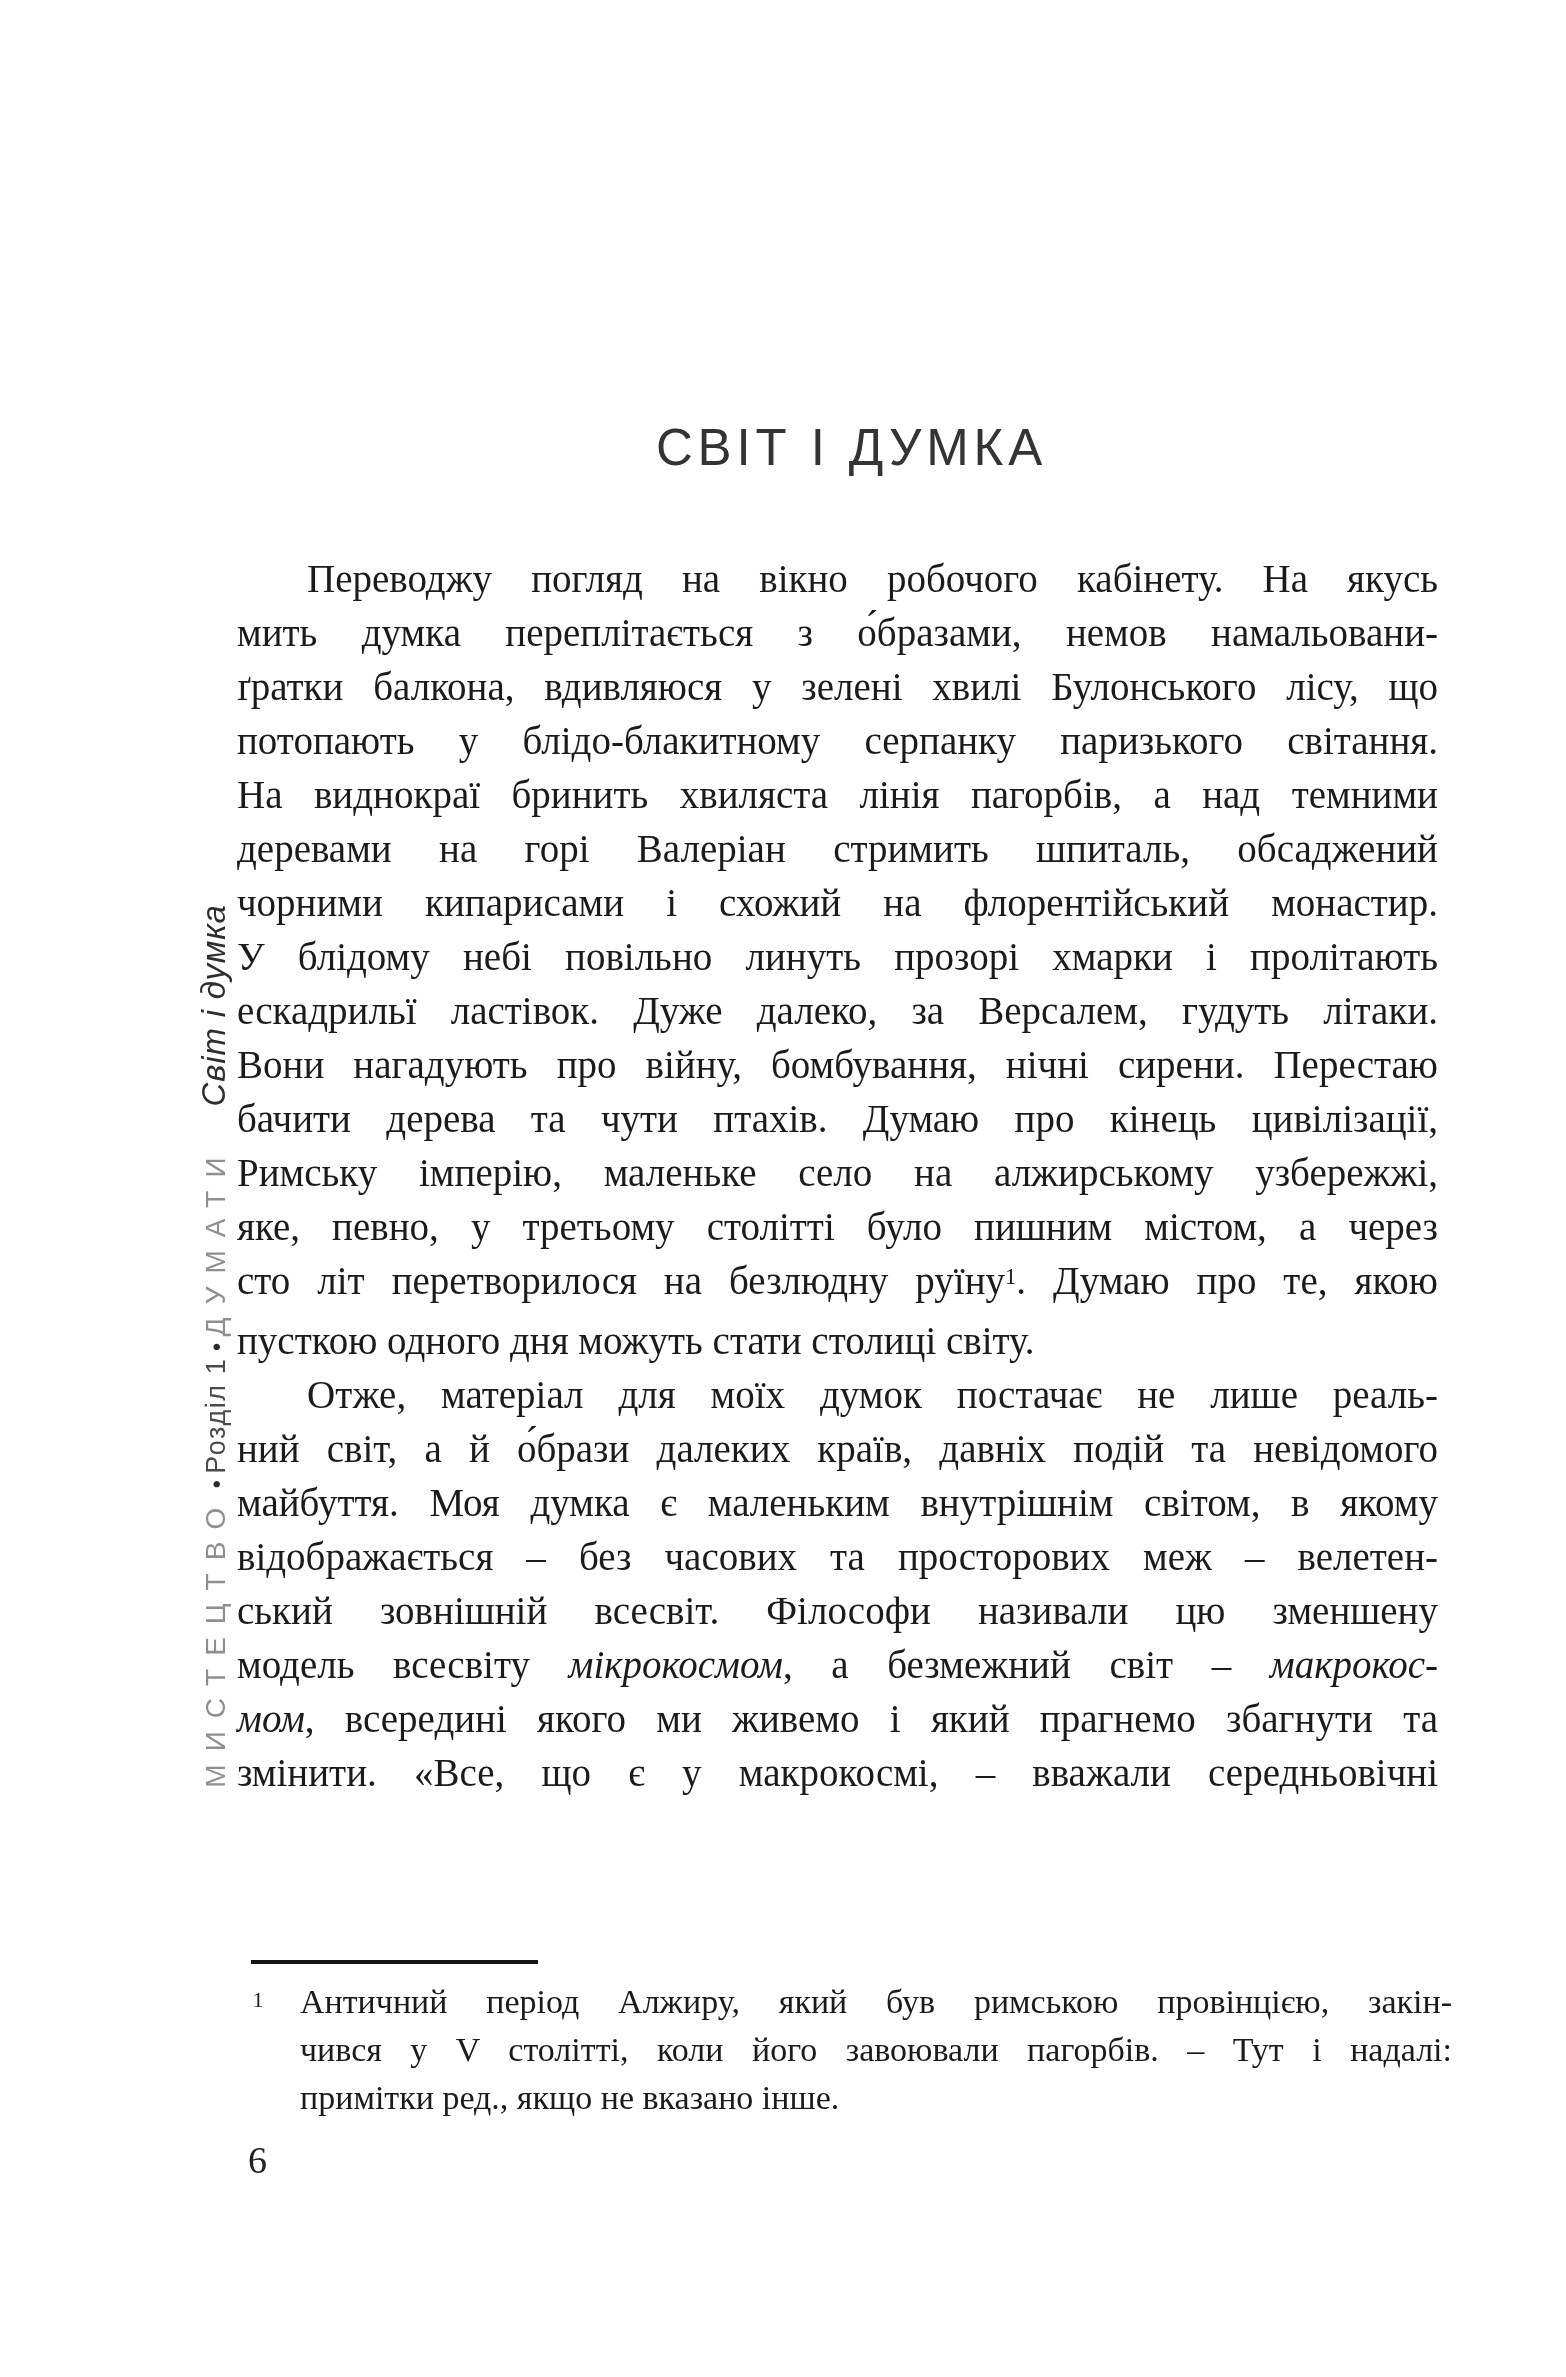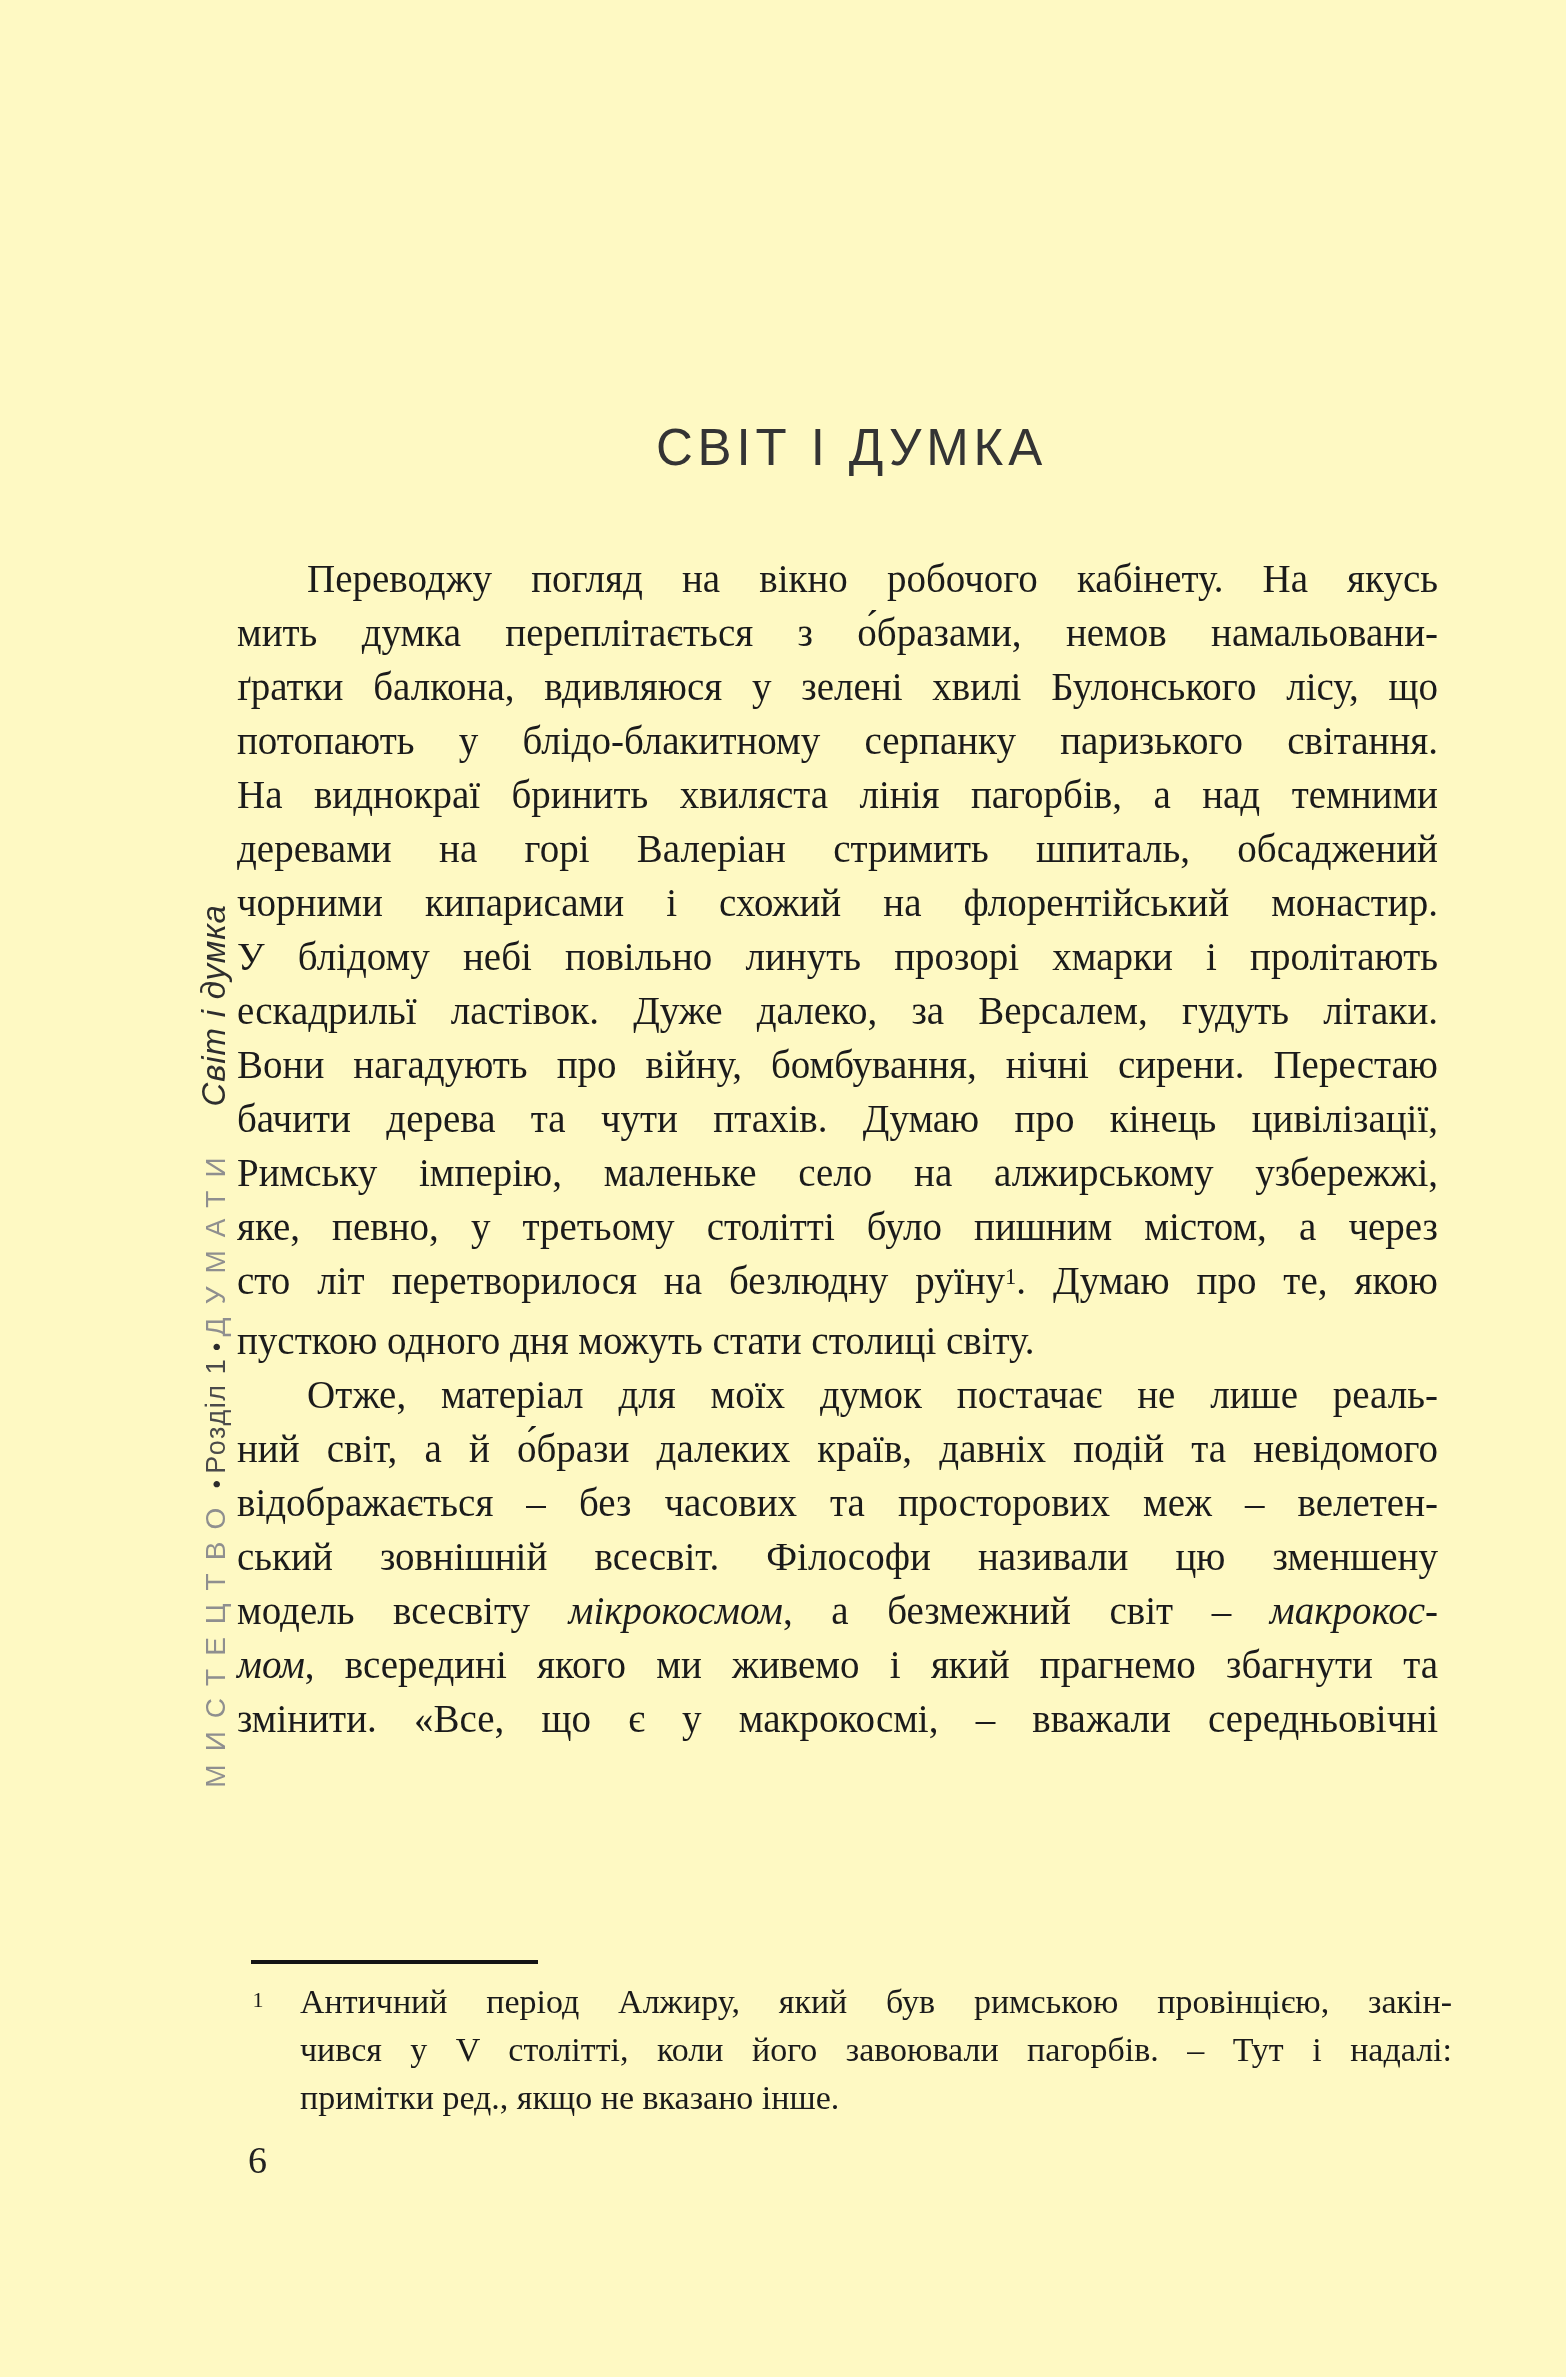--- a/index.html
+++ b/index.html
@@ -1,19 +1,19 @@
 <!DOCTYPE html>
 <html style="font-size:13px"><head>
 <meta charset="utf-8">
 <style>
   html,body{margin:0;padding:0;background:#e8e8e8;}
   .page{
     position:relative;
     width:1566px;height:2377px;
-    background:#fef9c3;
+    background:#ffffff;
     overflow:hidden;
     font-family:"Liberation Serif", serif;
   }
   .title{
     position:absolute;
     left:251px;top:418px;width:1201px;
     text-align:center;
     font-family:"Liberation Sans", sans-serif;
     font-weight:400;
     font-size:51px;
@@ -134,20 +134,21 @@
         <div class="line"><span>Вони нагадують про війну, бомбування, нічні сирени. Перестаю</span></div>
         <div class="line"><span>бачити дерева та чути птахів. Думаю про кінець цивілізації,</span></div>
         <div class="line"><span>Римську імперію, маленьке село на алжирському узбережжі,</span></div>
         <div class="line"><span>яке, певно, у третьому столітті було пишним містом, а через</span></div>
         <div class="line"><span>сто літ перетворилося на безлюдну руїну</span><span class="sup">1</span><span>. Думаю про те, якою</span></div>
         <div class="line no-just"><span>пусткою одного дня можуть стати столиці світу.</span></div>
       </div>
       <div>
         <div class="line indent"><span>Отже, матеріал для моїх думок постачає не лише реаль-</span></div>
         <div class="line"><span>ний світ, а й о́брази далеких країв, давніх подій та невідомого</span></div>
+        <div class="line"><span>майбуття. Моя думка є маленьким внутрішнім світом, в якому</span></div>
         <div class="line"><span>відображається – без часових та просторових меж – велетен-</span></div>
         <div class="line"><span>ський зовнішній всесвіт. Філософи називали цю зменшену</span></div>
         <div class="line"><span>модель всесвіту </span><em>мікрокосмом</em><span>, а безмежний світ – </span><em>макрокос-</em></div>
         <div class="line"><em>мом</em><span>, всередині якого ми живемо і який прагнемо збагнути та</span></div>
         <div class="line"><span>змінити. «Все, що є у макрокосмі, – вважали середньовічні</span></div>
       </div>
     </div>
 
   <div class="fn-rule"></div>
 

